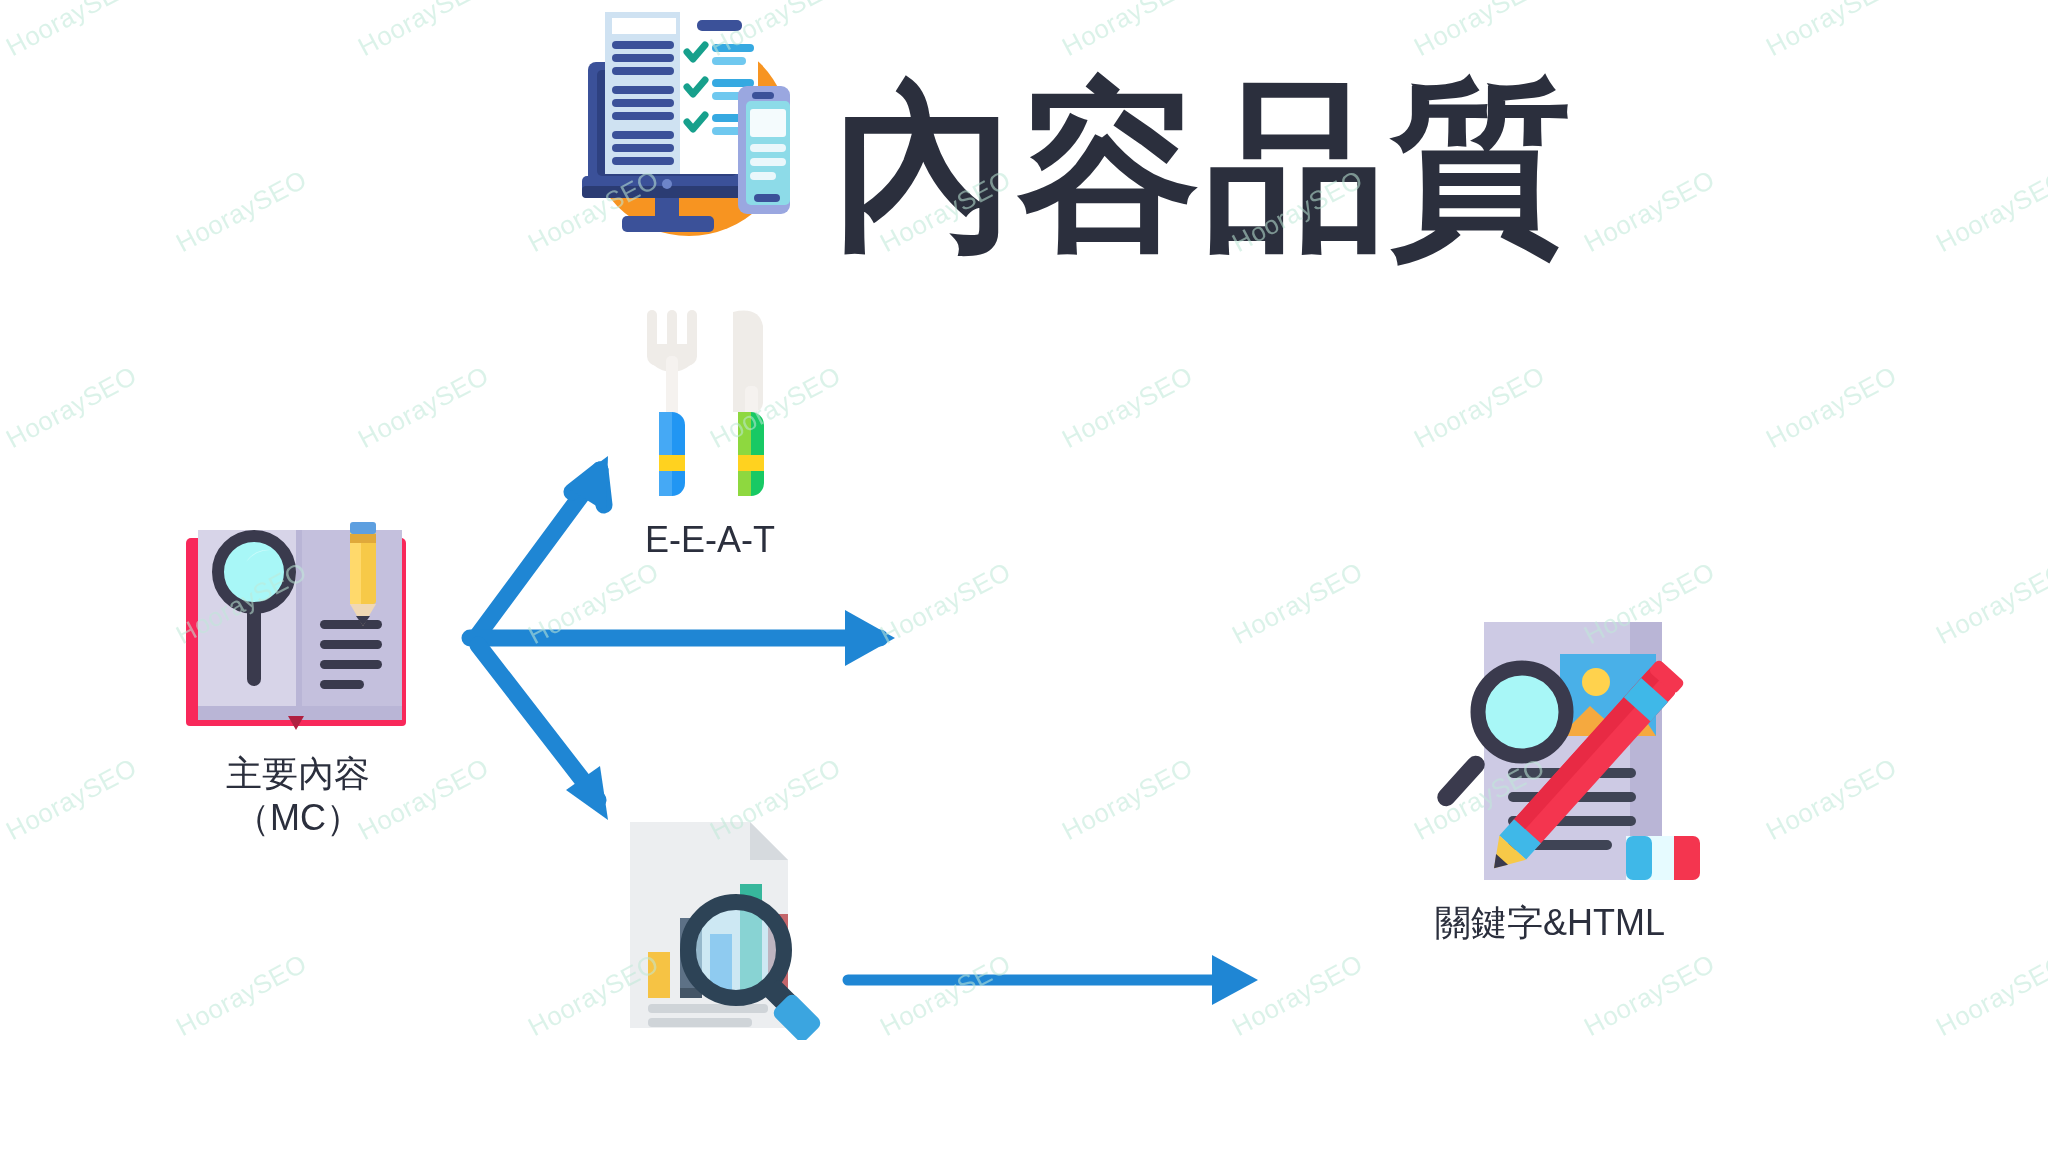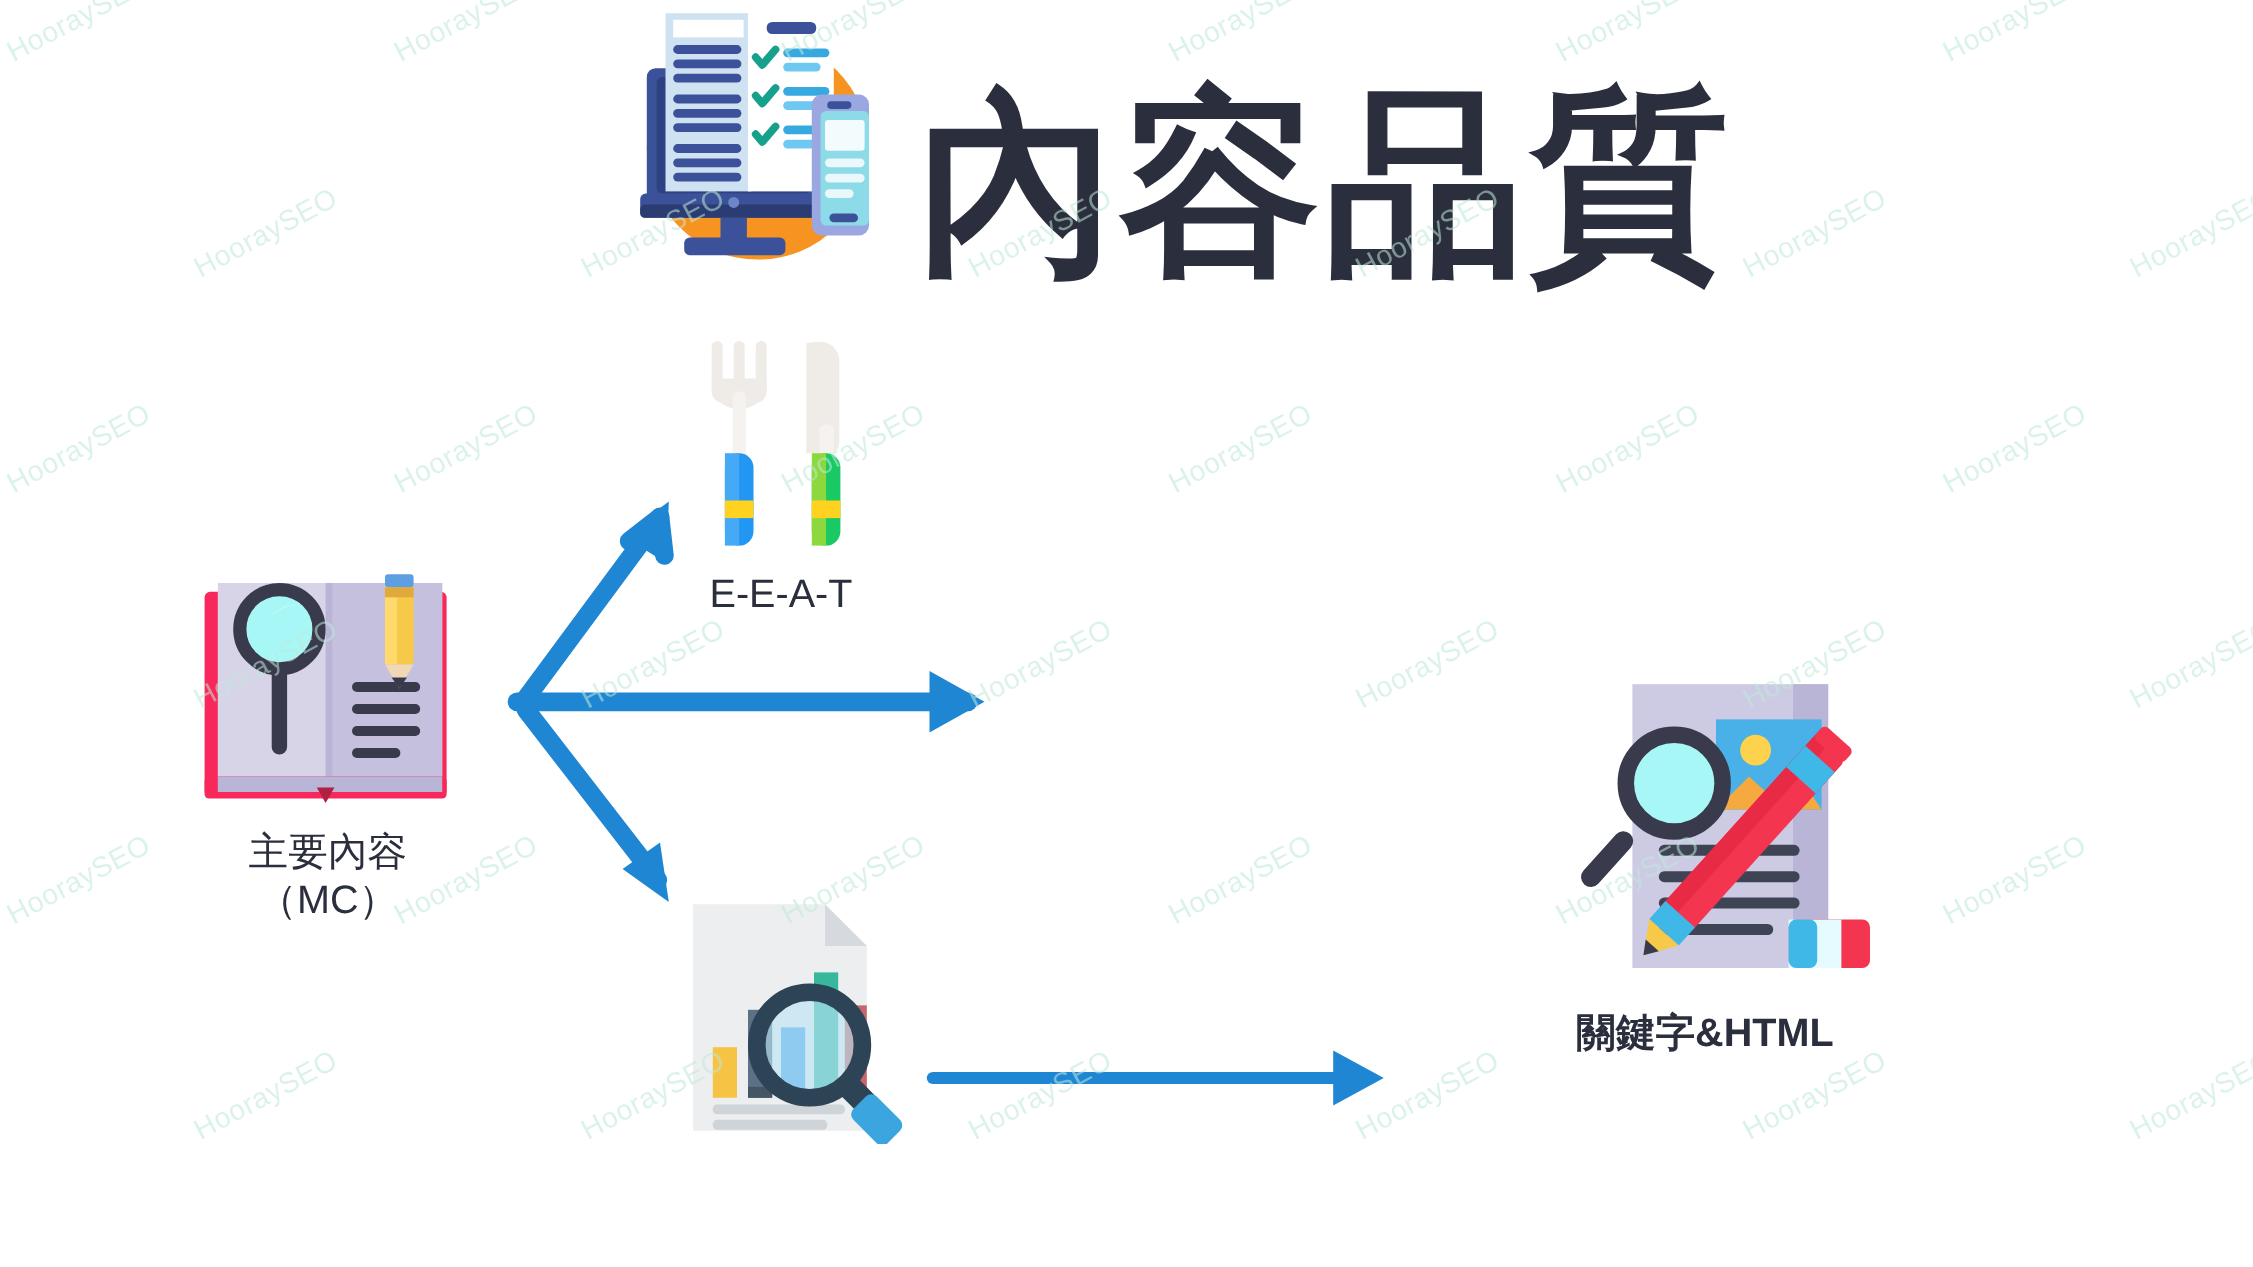--- a/index.html
+++ b/index.html
@@ -284,21 +284,21 @@
           <path d="M166 284 l8 12 l8 -12 z" fill="#3a3a4d"></path>
         </g>
 
         <g>
           <rect x="226" y="236" width="74" height="44" rx="7" fill="#f4354f"></rect>
           <rect x="226" y="236" width="48" height="44" fill="#e6fbff"></rect>
           <rect x="226" y="236" width="26" height="44" rx="7" fill="#3fb8e8"></rect>
         </g>
       </svg>
     </div>
-    <div class="node-label" style="margin-top:27px;font-weight:bold;">關鍵字&amp;HTML</div>
+    <div class="node-label" style="margin-top:11px;">關鍵字&amp;HTML</div>
   </div>
 
   <div id="watermark-layer">
       <span class="wm" style="color: rgb(191, 233, 216); left: 0px; top: 0px;">HooraySEO</span>
       <span class="wm" style="color: rgb(191, 233, 216); left: 352px; top: 0px;">HooraySEO</span>
       <span class="wm" style="color: rgb(191, 233, 216); left: 704px; top: 0px;">HooraySEO</span>
       <span class="wm" style="color: rgb(191, 233, 216); left: 1056px; top: 0px;">HooraySEO</span>
       <span class="wm" style="color: rgb(191, 233, 216); left: 1408px; top: 0px;">HooraySEO</span>
       <span class="wm" style="color: rgb(191, 233, 216); left: 1760px; top: 0px;">HooraySEO</span>
       <span class="wm" style="color: rgb(191, 233, 216); left: 170px; top: 196px;">HooraySEO</span>

